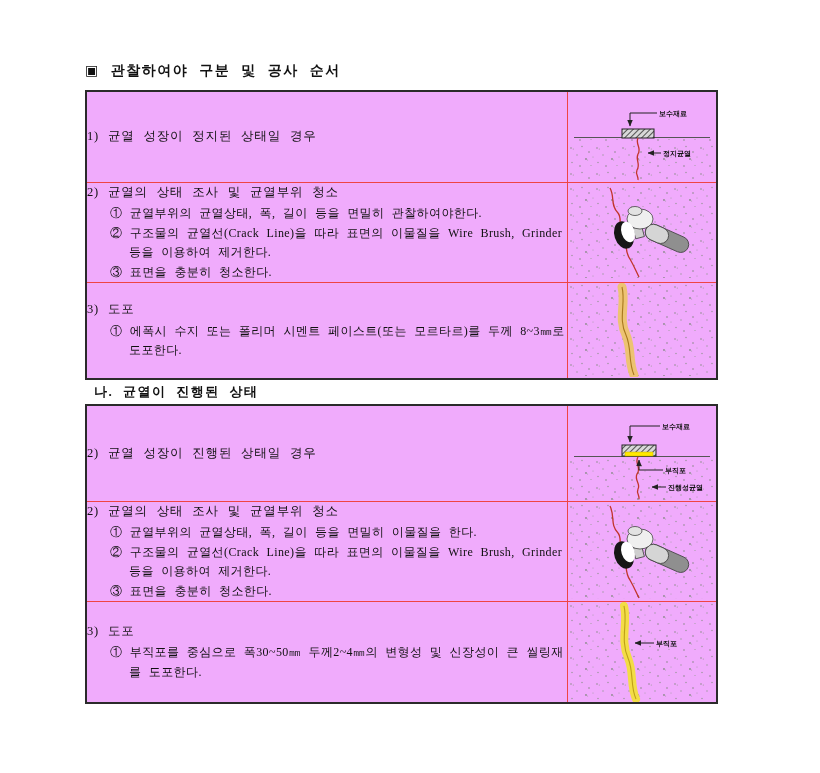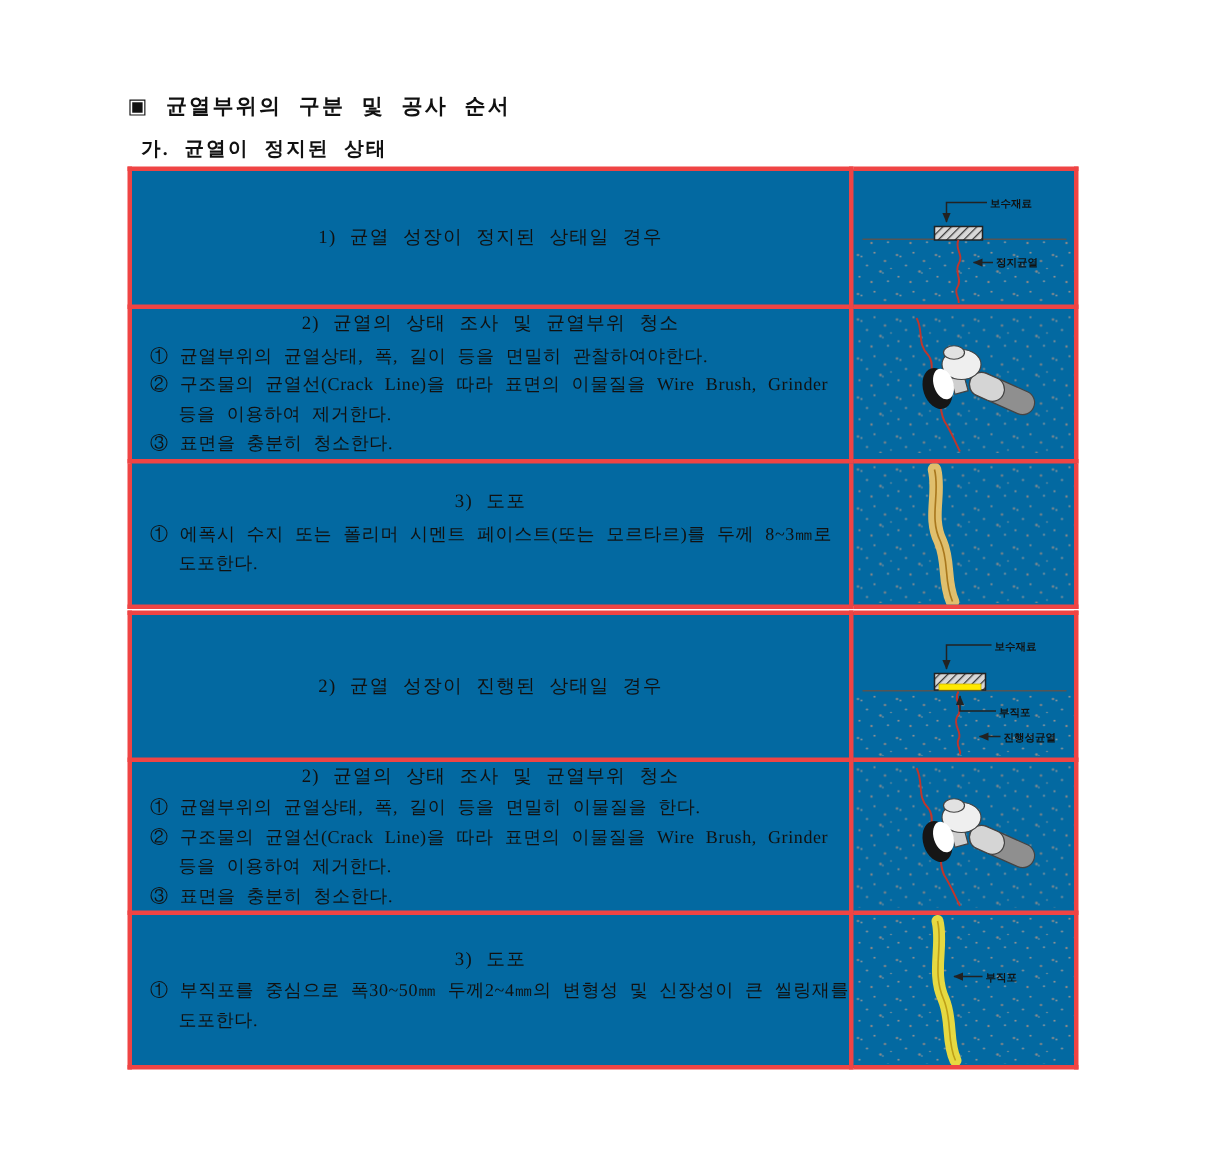--- a/index.html
+++ b/index.html
@@ -4,39 +4,38 @@
 <style>
   html,body{margin:0;padding:0;background:#ffffff;}
   body{width:820px;height:773px;overflow:hidden;
        font-family:"Liberation Serif","DejaVu Serif",serif;color:#111;}
   .page{position:relative;width:820px;height:773px;background:#fff;}
   .content{position:absolute;left:85px;top:62px;width:631px;}
   .doc-title{font-size:14px;font-weight:bold;letter-spacing:1.5px;word-spacing:6px;margin:0 0 10px 0;}
   .sec-heading{font-size:13px;font-weight:bold;letter-spacing:1.5px;word-spacing:5px;margin:0 0 3px 9px;}
   .sec-b{margin-top:3px;}
   table.proc{border-collapse:collapse;width:631px;table-layout:fixed;border:2px solid #2b2b2b;margin-bottom:1px;}
-  table.proc td{border:3px solid #ef4444;vertical-align:middle;padding:0;background:#0369a1;}
+  table.proc td{border:1px solid #ef4444;vertical-align:middle;padding:0;background:#f0abfc;}
   td.txt{padding:5px 8px 5px 9px;}
   td.dia{padding:0;}
-  .row-title{font-size:12.5px;letter-spacing:0.8px;word-spacing:5px;line-height:1.5;text-align:center;}
+  .row-title{font-size:12.5px;letter-spacing:0.8px;word-spacing:5px;line-height:1.5;}
   .items{margin-top:3px;}
   .item{font-size:12px;letter-spacing:0.4px;word-spacing:4px;line-height:1.62;
-        padding-left:31px;text-indent:-19px;}
+        padding-left:42px;text-indent:-19px;}
   svg text{font-family:"Liberation Serif","DejaVu Serif",serif;font-size:7px;font-weight:bold;fill:#111;}
   svg{display:block;}
 </style>
 </head>
 <body>
 
 <div class="page">
   <div class="content">
 
-    <div class="doc-title">▣  균열부위의  구분  및  공사  순서</div>
-
-    <div class="sec-heading">가. 균열이 정지된 상태</div>
+    <div class="doc-title">▣  관찰하여야  구분  및  공사  순서</div>
+
 
     <table class="proc">
       <colgroup>
           <col style="width:481px">
           <col style="width:150px">
         </colgroup>
       <tbody>
           <tr style="height:91px;">
         <td class="txt">
           <div class="row-title">1) 균열 성장이 정지된 상태일 경우</div>
@@ -95,20 +94,21 @@
           <svg width="148" height="94" viewBox="0 0 148 94">
             <rect x="1" y="1" width="146" height="92" fill="url(#speck)"></rect>
             <path d="M54,4 C58,20 50,36 58,52 C64,66 60,78 66,92" fill="none" stroke-width="9" stroke-linecap="round" opacity="0.95" stroke="#ecc46a"></path>
             <path d="M54,4 C58,20 50,36 58,52 C64,66 60,78 66,92" fill="none" stroke-width="1.1" stroke="#a9781e"></path>
           </svg>
         </td>
       </tr>
     </tbody>
       </table>
 
+    <div class="sec-heading sec-b">나. 균열이 진행된 상태</div>
 
     <table class="proc">
       <colgroup>
           <col style="width:481px">
           <col style="width:150px">
         </colgroup>
       <tbody>
           <tr style="height:95px;">
         <td class="txt">
           <div class="row-title">2) 균열 성장이 진행된 상태일 경우</div>

